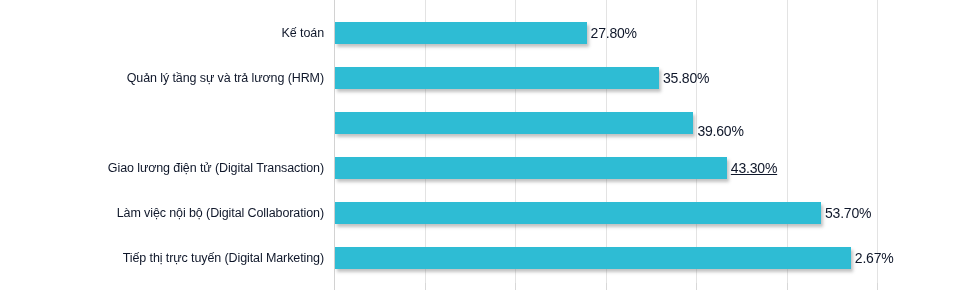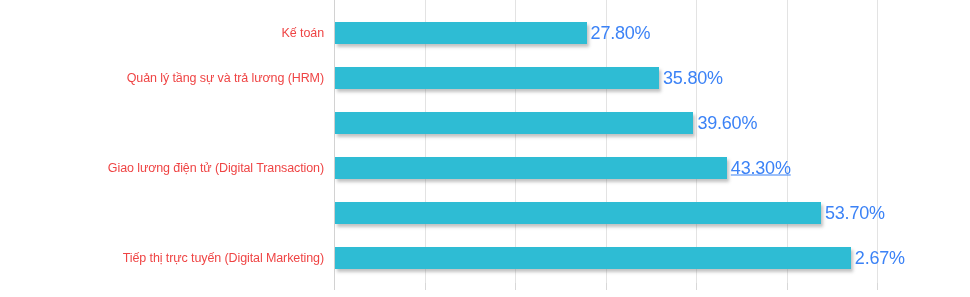--- a/index.html
+++ b/index.html
@@ -56,41 +56,41 @@
   }
 
   .cat-label {
     position: absolute;
     left: 0px;
     width: 324px;
     top: 50%;
     transform: translateY(-50%);
     text-align: right;
     font-size: 12.5px;
-    color: #ef4444;
+    color: #0f172a;
     white-space: nowrap;
     letter-spacing: -0.1px;
   }
 
   .bar {
     position: absolute;
     left: 335px;
     top: 50%;
     transform: translateY(-50%);
     height: 22px;
     background: #2ebcd4;
     box-shadow: 2px 3px 3px rgba(120,120,120,0.45);
   }
 
   .value-label {
     position: absolute;
     top: 50%;
     transform: translateY(-50%);
-    font-size: 18px;
-    color: #3b82f6;
+    font-size: 14px;
+    color: #0f172a;
     white-space: nowrap;
     letter-spacing: -0.2px;
   }
 
   
   .baseline-tick {
     position: absolute;
     bottom: 0px;
     width: 1px;
     height: 7px;
@@ -129,28 +129,29 @@
         <div class="bar" style="width: 251.59px; background: rgb(46, 188, 212);"></div>
         <div class="value-label" style="left: 590.59px;">27.80%</div>
       </div>
       <div class="row" style="top: 55px;">
         <div class="cat-label">Quản lý tầng sự và trả lương (HRM)</div>
         <div class="bar" style="width: 323.99px; background: rgb(46, 188, 212);"></div>
         <div class="value-label" style="left: 662.99px;">35.80%</div>
       </div>
       <div class="row" style="top: 100px;">
         <div class="bar" style="width: 358.38px; background: rgb(46, 188, 212);"></div>
-        <div class="value-label" style="left: 697.38px;">39.60%</div>
+        <div class="value-label" style="left: 697.38px; margin-top: 8px;">39.60%</div>
       </div>
       <div class="row" style="top: 145px;">
         <div class="cat-label">Giao lương điện tử (Digital Transaction)</div>
         <div class="bar" style="width: 391.865px; background: rgb(46, 188, 212);"></div>
         <div class="value-label" style="left: 730.865px; text-decoration: underline;">43.30%</div>
       </div>
       <div class="row" style="top: 190px;">
+        <div class="cat-label">Làm việc nội bộ (Digital Collaboration)</div>
         <div class="bar" style="width: 485.985px; background: rgb(46, 188, 212);"></div>
         <div class="value-label" style="left: 824.985px; text-align: right;">53.70%</div>
       </div>
       <div class="row" style="top: 235px;">
         <div class="cat-label">Tiếp thị trực tuyến (Digital Marketing)</div>
         <div class="bar" style="width: 515.85px; background: rgb(46, 188, 212);"></div>
         <div class="value-label" style="left: 854.85px;">2.67%</div>
       </div>
     </div>
 

